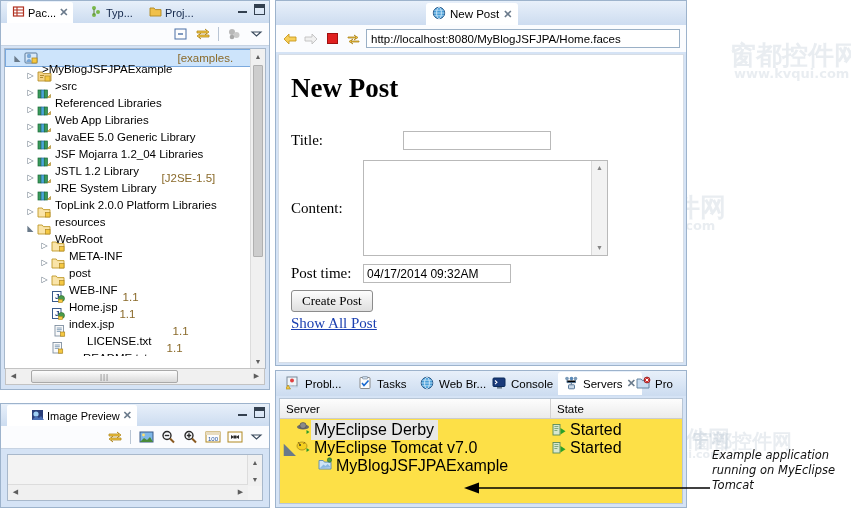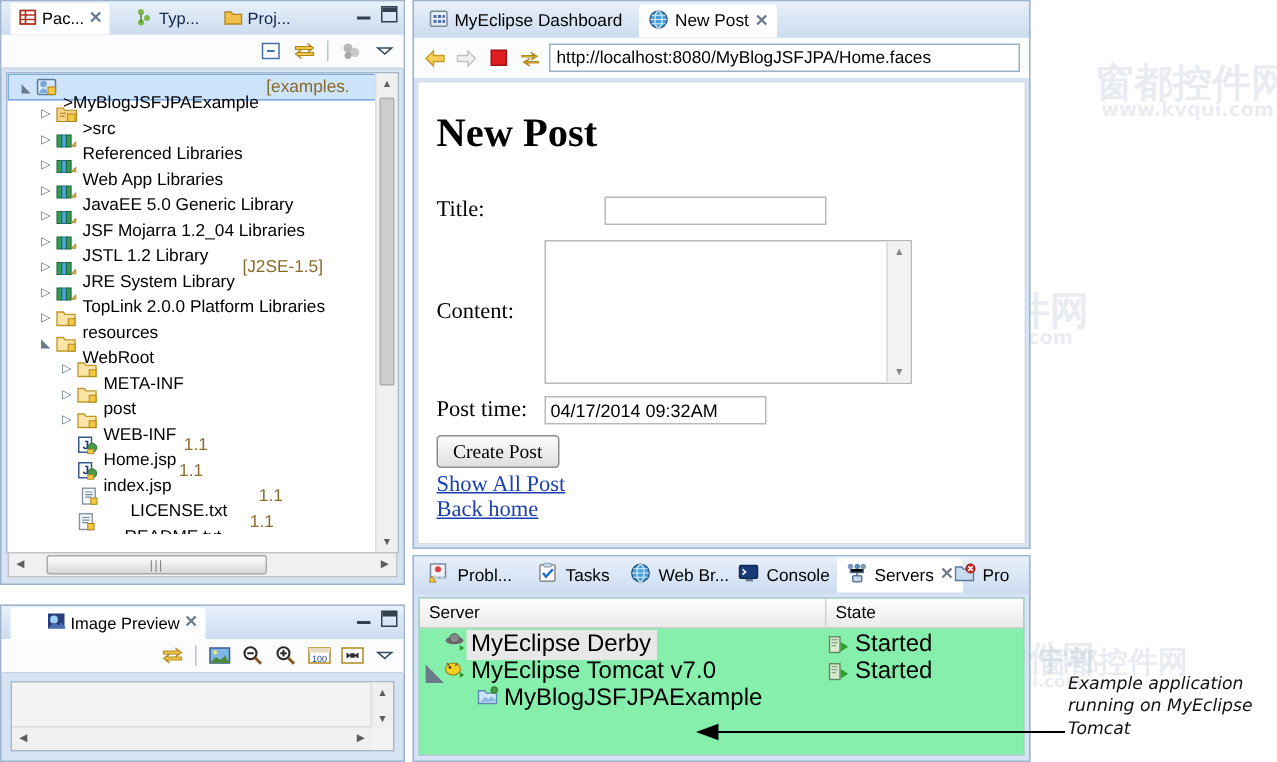--- a/index.html
+++ b/index.html
@@ -460,36 +460,20 @@
     </div>
     <div class="hsb" style="right:14px;">
       <div class="ar" style="left:0;">◀</div>
       <div class="ar" style="right:0;">▶</div>
     </div>
   </div>
 </div>
 
 <div class="view" style="left:275px;top:0;width:412px;height:366px;">
   <div class="bwtabs">
-    <div class="btab" style="left:4px;">
-      <span style="flex:none;">
-        <svg width="13" height="13" viewBox="0 0 13 13">
-            <rect x="1" y="1.5" width="11" height="10" rx="1" fill="#e8eef6" stroke="#7a8a9a"></rect>
-            <g fill="#4a6fb5">
-              <rect x="3" y="4" width="2" height="2"></rect>
-              <rect x="6" y="4" width="2" height="2"></rect>
-              <rect x="9" y="4" width="1.6" height="2"></rect>
-              <rect x="3" y="7.3" width="2" height="2"></rect>
-              <rect x="6" y="7.3" width="2" height="2"></rect>
-              <rect x="9" y="7.3" width="1.6" height="2"></rect>
-            </g>
-          </svg>
-      </span>
-      <span>MyEclipse Dashboard</span>
-    </div>
     <div class="btab active" style="left:150px;">
       <span style="flex:none;">
         <svg width="14" height="14" viewBox="0 0 14 14">
             <circle cx="7" cy="7" r="5.7" fill="#4a9fd8" stroke="#2a5a8a"></circle>
             <ellipse cx="7" cy="7" rx="2.4" ry="5.7" fill="none" stroke="#d8eefc" stroke-width=".8"></ellipse>
             <path d="M1.5 7h11M2.4 4.2h9.2M2.4 9.8h9.2" stroke="#d8eefc" stroke-width=".7" fill="none"></path>
           </svg>
       </span>
       <span>New Post</span>
       <span class="tabclose">✕</span>
@@ -545,21 +529,20 @@
       <div class="flabel" style="width:72px;">Post time:</div>
       <div class="finput" style="width:148px;height:19px;display:flex;align-items:center;padding:0 3px;font-family:'Liberation Sans',sans-serif;font-size:12px;">
         <span>04/17/2014 09:32AM</span>
       </div>
     </div>
 
     <div style="margin-left:12px;margin-top:7px;">
       <button class="btn">Create Post</button>
     </div>
     <a class="lnk" style="margin-top:3px;">Show All Post</a>
-    <a class="lnk">Back home</a>
   </div>
 </div>
 
 <div class="view" style="left:275px;top:370px;width:412px;height:138px;">
   <div class="view-tabs" style="height:25px;"></div>
   <div id="bottom-tabs" style="position:absolute;left:0;top:0;right:0;height:25px;">
       <div class="btab" style="left: 4px; top: 1px; height: 23px;">
         <span style="flex: 0 0 auto;"><svg width="15" height="14" viewBox="0 0 15 14">
             <rect x="1" y="1" width="10" height="9" fill="#f0f4f8" stroke="#7a8a9a"></rect>
             <circle cx="6" cy="4.5" r="2" fill="#e04040"></circle>
@@ -606,21 +589,21 @@
       <div class="btab" style="left: 354px; top: 1px; height: 23px;">
         <span style="flex: 0 0 auto;"><svg width="15" height="14" viewBox="0 0 15 14">
             <path d="M1 3h4.2l1.2 1.6H13V12H1z" fill="#c8dcf0" stroke="#5a7a9a" stroke-width=".9"></path>
             <circle cx="11" cy="4" r="3" fill="#d03030" stroke="#901818" stroke-width=".7"></circle>
             <path d="M9.6 2.6l2.8 2.8M12.4 2.6L9.6 5.4" stroke="#fff" stroke-width="1"></path>
           </svg></span>
         <span>Pro</span>
       </div>
     </div>
 
-  <div style="position:absolute;left:3px;right:3px;top:27px;bottom:3px;background:#86efac;border:1px solid #b8c6d6;box-sizing:border-box;overflow:hidden;">
+  <div style="position:absolute;left:3px;right:3px;top:27px;bottom:3px;background:#fde047;border:1px solid #b8c6d6;box-sizing:border-box;overflow:hidden;">
     <div class="thead">
       <div class="thc" style="left:0;width:270px;">Server</div>
       <div class="thc b" style="left:270px;right:0;">State</div>
     </div>
     <div id="server-rows" style="position:relative;margin-top:2px;">
         <div class="srow" style="position: relative; height: 18px;">
           <div style="position: absolute; left: 0px; width: 268px; display: flex; align-items: center; height: 18px; padding-left: 4px;">
             <span class="tw" style="width: 12px;"></span>
             <span class="ic"><svg width="15" height="14" viewBox="0 0 15 14">
                 <ellipse cx="7" cy="6" rx="6" ry="2.5" fill="#6a6a6a"></ellipse>

